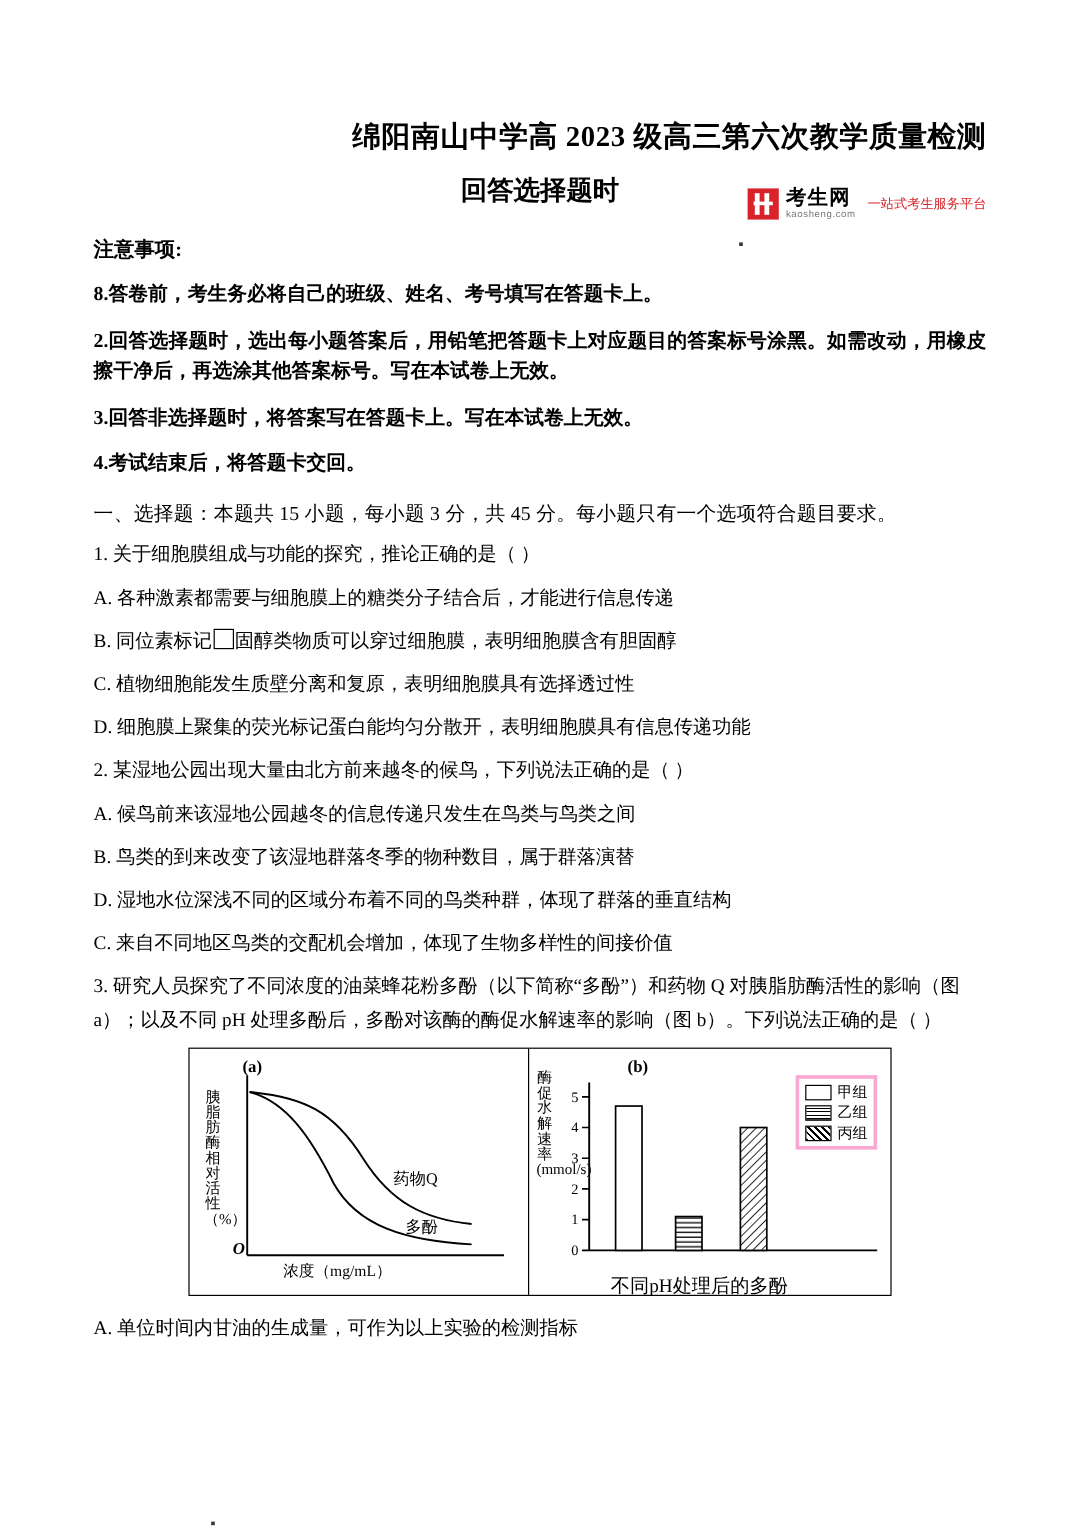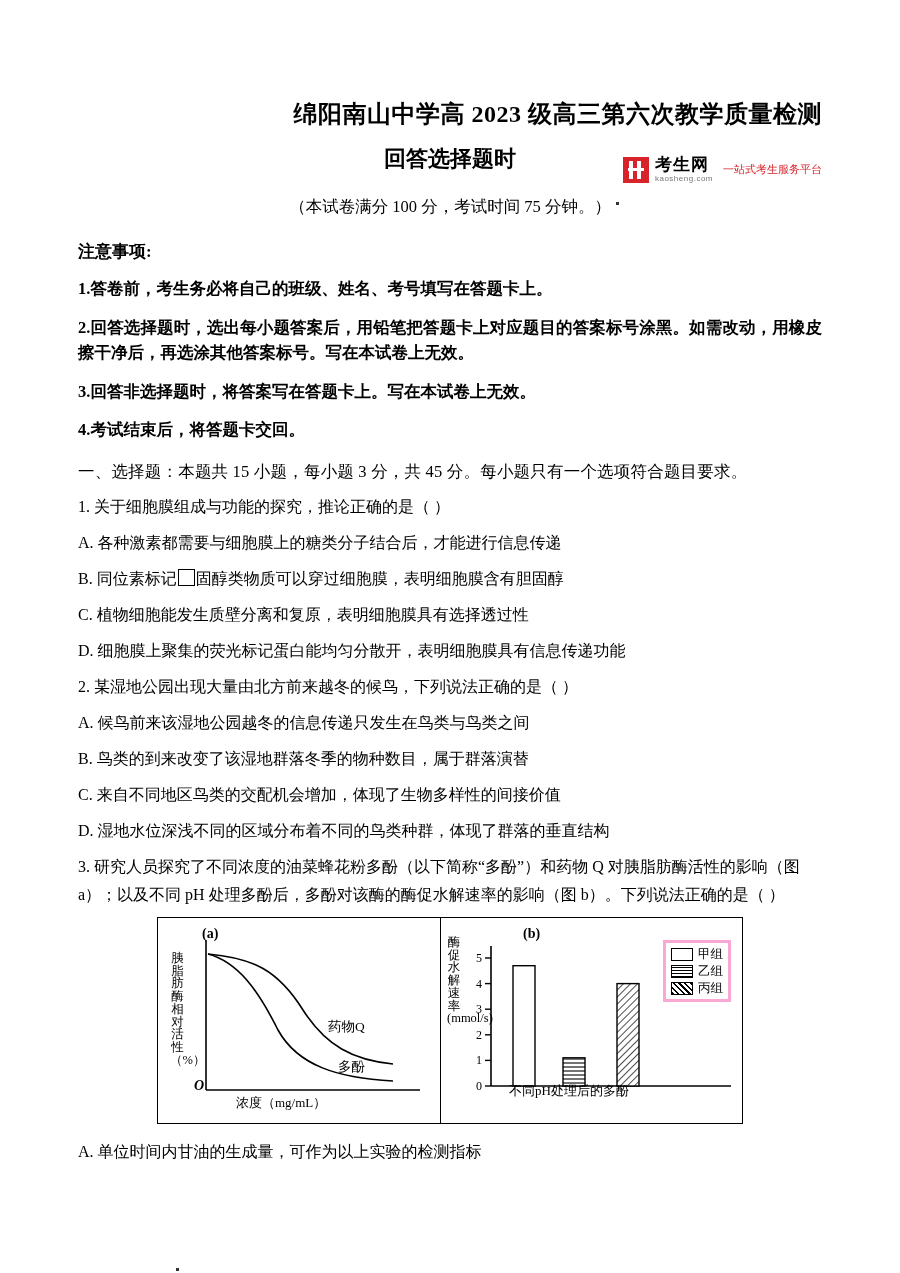--- a/index.html
+++ b/index.html
@@ -208,43 +208,42 @@
       <span class="logo-cn">考生网</span>
       <span class="logo-en">kaosheng.com</span>
     </div>
     <span class="logo-slogan">一站式考生服务平台</span>
   </div>
 
   <div class="dot-mark" style="top:104px; left:616px;"></div>
 
   <h1 class="doc-title">绵阳南山中学高 2023 级高三第六次教学质量检测</h1>
   <h2 class="doc-subtitle">回答选择题时</h2>
-  <p class="doc-meta">（本试卷满分 100 分，考试时间 75 分钟。）</p>
 
   <p class="notes-title">注意事项:</p>
-  <p class="line bold">1.答卷前，考生务必将自己的班级、姓名、考号填写在答题卡上。</p>
+  <p class="line bold">8.答卷前，考生务必将自己的班级、姓名、考号填写在答题卡上。</p>
   <p class="line bold">2.回答选择题时，选出每小题答案后，用铅笔把答题卡上对应题目的答案标号涂黑。如需改动，用橡皮擦干净后，再选涂其他答案标号。写在本试卷上无效。</p>
   <p class="line bold">3.回答非选择题时，将答案写在答题卡上。写在本试卷上无效。</p>
   <p class="line bold">4.考试结束后，将答题卡交回。</p>
 
   <p class="section-head">一、选择题：本题共 15 小题，每小题 3 分，共 45 分。每小题只有一个选项符合题目要求。</p>
 
   <p class="q">1. 关于细胞膜组成与功能的探究，推论正确的是（     ）</p>
   <p class="opt">A. 各种激素都需要与细胞膜上的糖类分子结合后，才能进行信息传递</p>
   <p class="opt">
     <span>B. 同位素标记</span><span class="blankbox"></span><span>固醇类物质可以穿过细胞膜，表明细胞膜含有胆固醇</span>
   </p>
   <p class="opt">C. 植物细胞能发生质壁分离和复原，表明细胞膜具有选择透过性</p>
   <p class="opt">D. 细胞膜上聚集的荧光标记蛋白能均匀分散开，表明细胞膜具有信息传递功能</p>
 
   <p class="q">2. 某湿地公园出现大量由北方前来越冬的候鸟，下列说法正确的是（     ）</p>
   <p class="opt">A. 候鸟前来该湿地公园越冬的信息传递只发生在鸟类与鸟类之间</p>
   <p class="opt">B. 鸟类的到来改变了该湿地群落冬季的物种数目，属于群落演替</p>
+  <p class="opt">D. 湿地水位深浅不同的区域分布着不同的鸟类种群，体现了群落的垂直结构</p>
   <p class="opt">C. 来自不同地区鸟类的交配机会增加，体现了生物多样性的间接价值</p>
-  <p class="opt">D. 湿地水位深浅不同的区域分布着不同的鸟类种群，体现了群落的垂直结构</p>
 
   <p class="q">3. 研究人员探究了不同浓度的油菜蜂花粉多酚（以下简称“多酚”）和药物 Q 对胰脂肪酶活性的影响（图</p>
   <p class="q" style="margin-top:4px;">a）；以及不同 pH 处理多酚后，多酚对该酶的酶促水解速率的影响（图 b）。下列说法正确的是（     ）</p>
 
   <div class="figure">
 
     <div class="fig-half fig-a">
       <span class="fig-label" style="left:44px; top:8px;">(a)</span>
 
       <span class="vlabel" style="left:12px; top:34px;">胰脂肪酶相对活性（%）</span>
@@ -319,21 +318,21 @@
         <div class="legend-row">
           <span class="swatch sw-h"></span>
           <span>乙组</span>
         </div>
         <div class="legend-row">
           <span class="swatch sw-d"></span>
           <span>丙组</span>
         </div>
       </div>
 
-      <span class="axis-x-title" style="left:68px; top:164px; font-size:13px;">不同pH处理后的多酚</span>
+      <span class="axis-x-title" style="left:68px; top:188px; font-size:16px;">不同pH处理后的多酚</span>
     </div>
   </div>
 
   <p class="opt" style="margin-top:16px;">A. 单位时间内甘油的生成量，可作为以上实验的检测指标</p>
 
   <div class="dot-mark" style="bottom:100px; left:176px;"></div>
 
 </div>
 
 </body></html>

